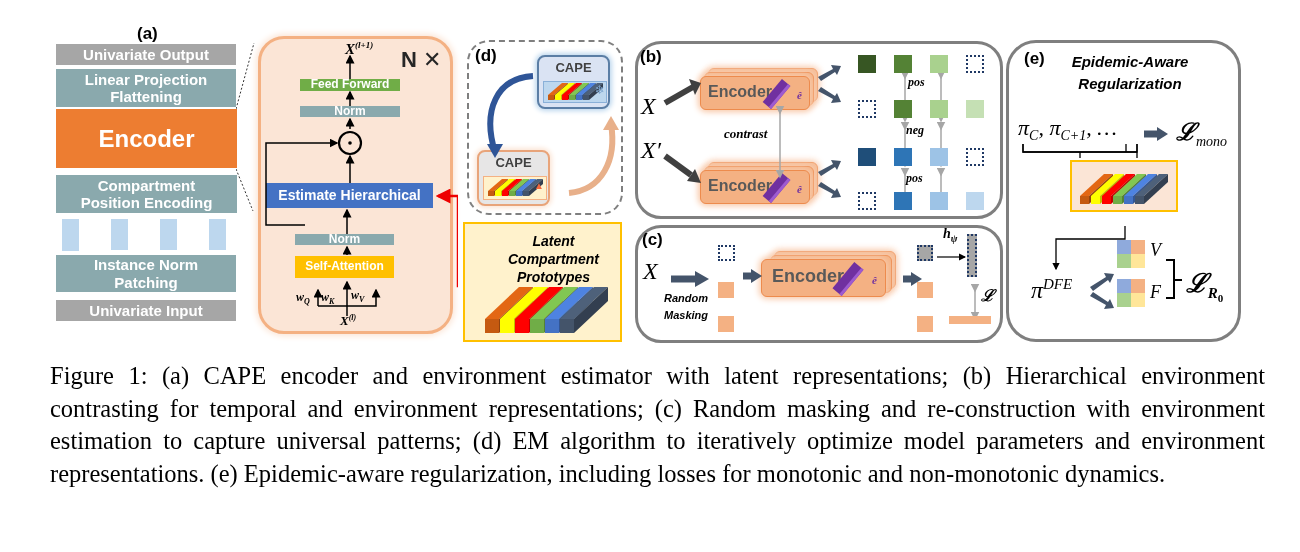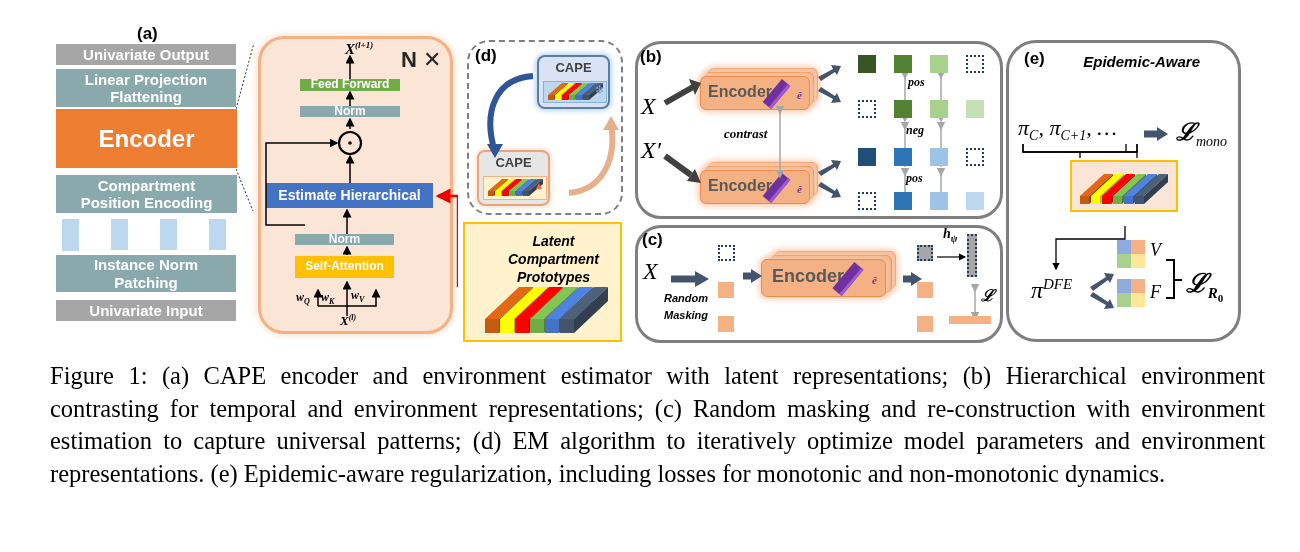--- a/index.html
+++ b/index.html
@@ -357,22 +357,23 @@
 <div class="abs" style="left:917px;top:316px;width:16px;height:16px;background:#f4b183;"></div>
 <div class="abs" style="left:967px;top:234px;width:10px;height:43px;background:#a6a6a6;border:2px dotted #1f3864;box-sizing:border-box;"></div>
 <div class="abs" style="left:949px;top:316px;width:42px;height:8px;background:#f4b183;"></div>
 <div class="abs ser ital" style="left:943px;top:226px;font-size:14px;font-weight:bold;">
   <span>h</span><sub style="font-size:10px;">ψ</sub>
 </div>
 <div class="abs ser ital" style="left:981px;top:284px;font-size:16px;font-weight:bold;">ℒ</div>
 
 <div class="panel" style="left:1006px;top:40px;width:235px;height:302px;border-radius:30px;"></div>
 <div class="label" style="left:1024px;top:49px;">(e)</div>
-<div class="abs" style="left:1060px;top:51px;width:140px;text-align:right;font-weight:bold;font-style:italic;font-size:15px;line-height:22px;">
+<div class="abs" style="left:1060px;top:51px;width:140px;text-align:center;font-weight:bold;font-style:italic;font-size:15px;line-height:22px;">
   <div>Epidemic-Aware</div>
+  <div>Regularization</div>
 </div>
 
 <div class="abs ser ital" style="left:1018px;top:115px;font-size:22px;">
   <span>π</span><sub style="font-size:14px;">C</sub><span>, </span><span>π</span><sub style="font-size:14px;">C+1</sub><span>, …</span>
 </div>
 <div class="abs ser ital" style="left:1176px;top:114px;font-size:24px;font-weight:bold;">
   <span>ℒ</span><sub style="font-size:14px;font-weight:normal;">mono</sub>
 </div>
 
 <svg class="abs" style="left:1006px;top:40px;" width="240" height="305">

